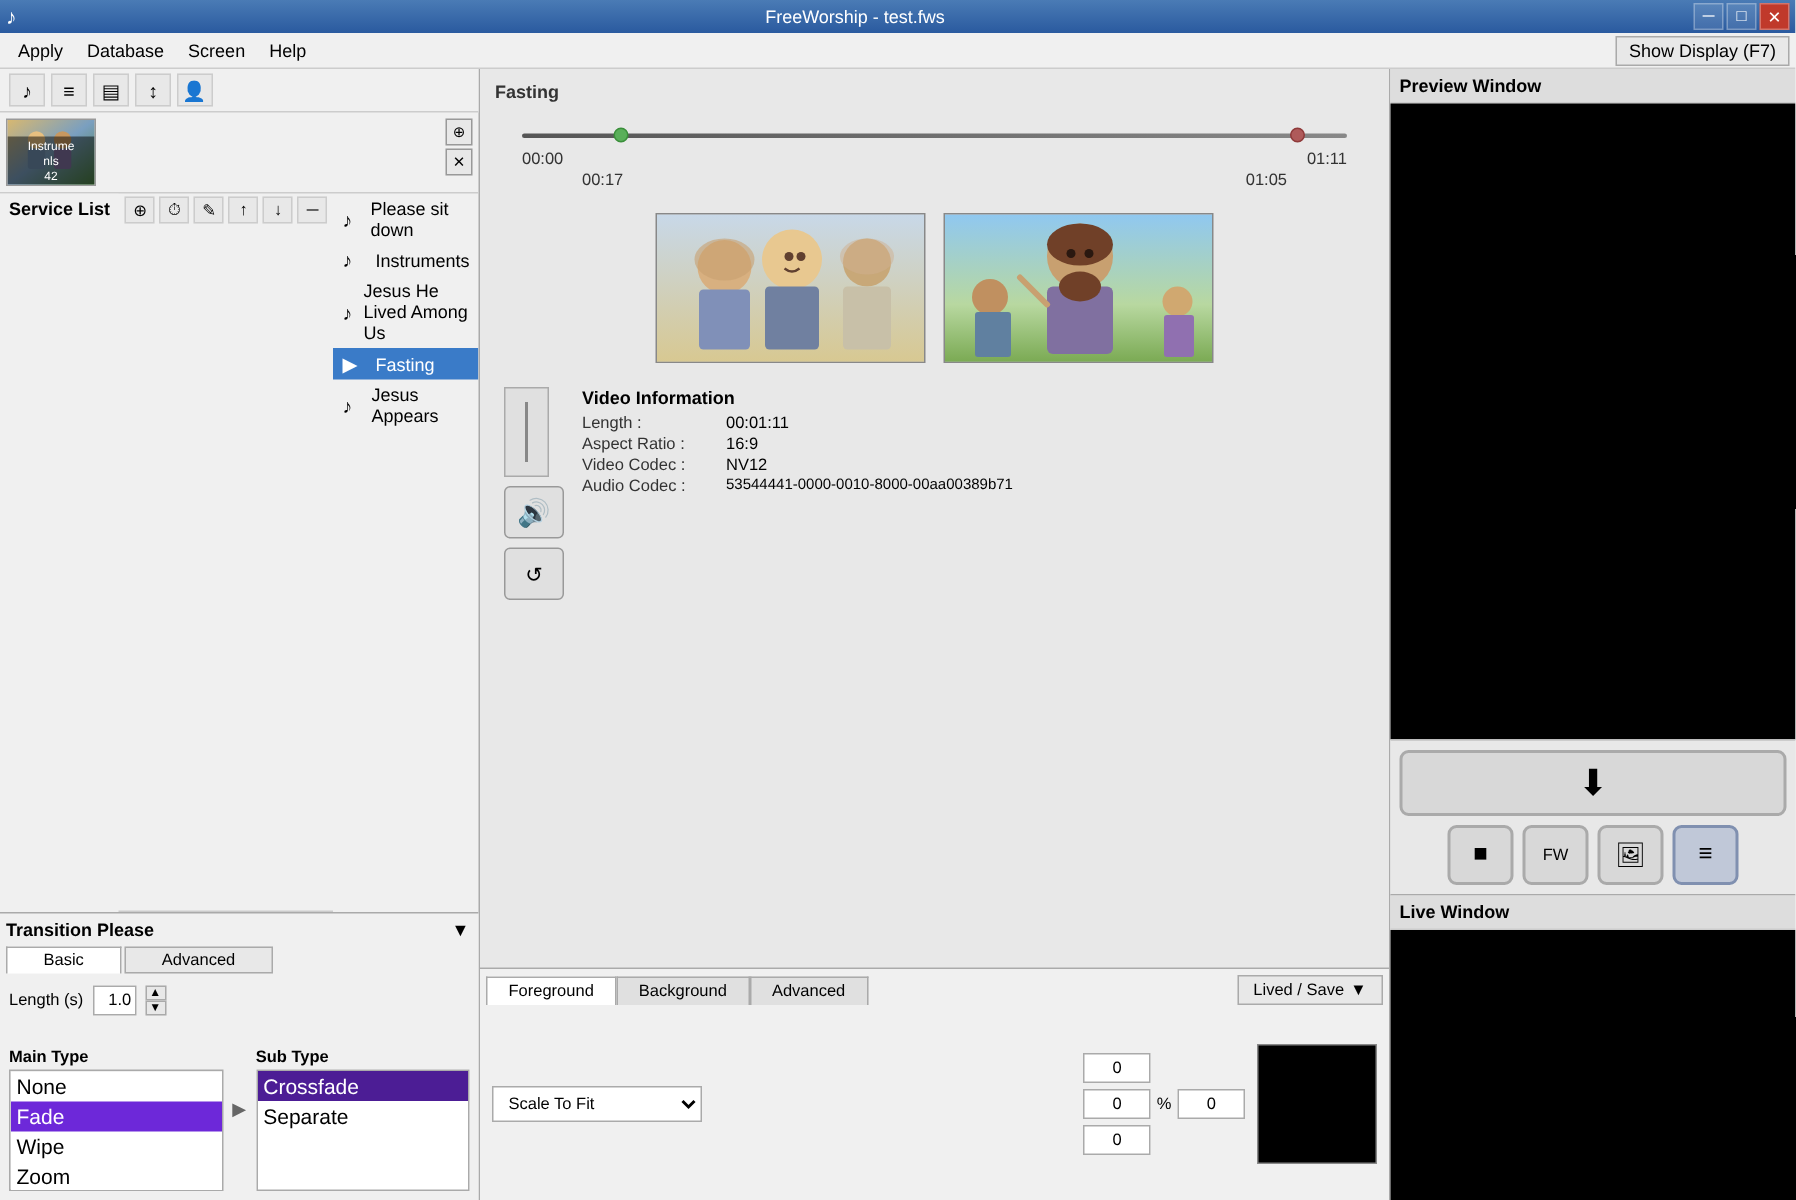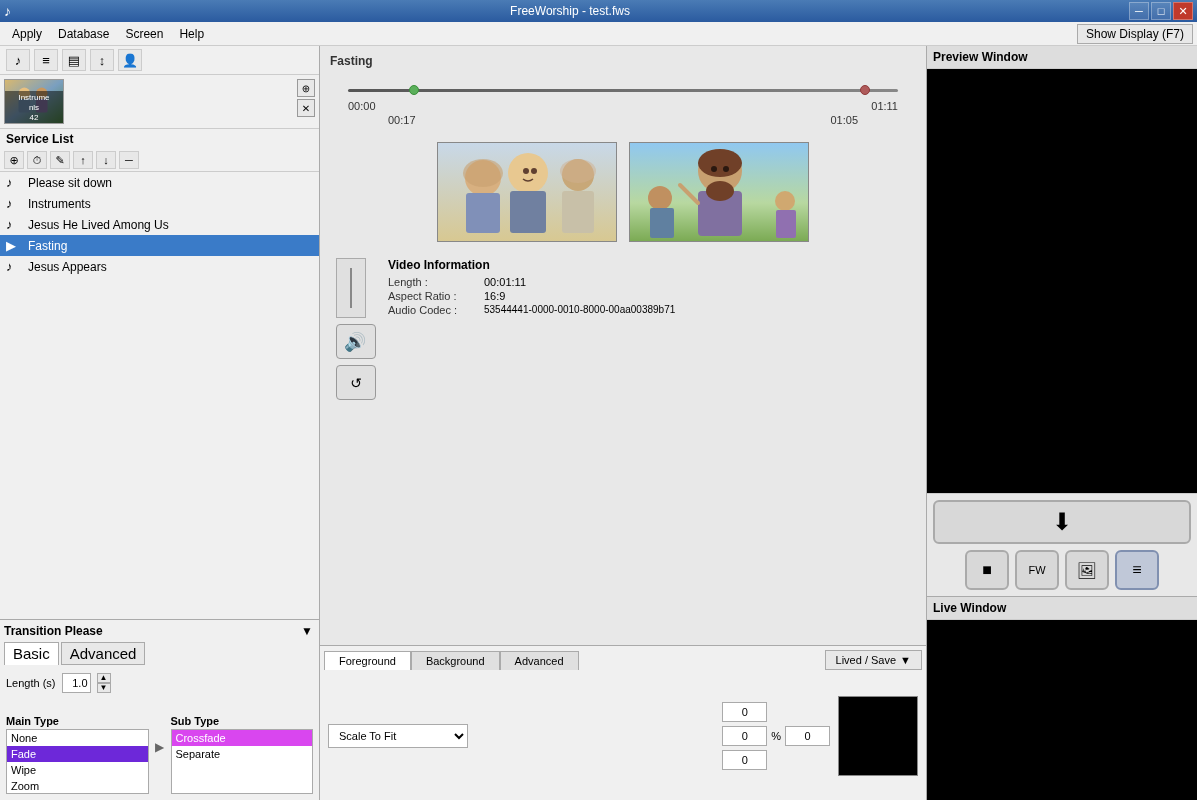--- a/index.html
+++ b/index.html
@@ -110,21 +110,20 @@
       width: 18px; height: 18px; border: 1px solid #999;
       background: #e8e8e8; cursor: pointer; font-size: 10px;
       display: flex; align-items: center; justify-content: center;
     }
 
     
     .service-list-section {
       flex: 1;
       overflow: hidden;
       display: flex;
-      flex-direction: column;
     }
     .service-list-header {
       padding: 3px 6px;
       font-weight: bold;
       font-size: 12px;
       background: #f0f0f0;
     }
     .service-list-toolbar {
       display: flex; gap: 3px; padding: 2px 4px;
       border-bottom: 1px solid #ccc;
@@ -152,39 +151,39 @@
       padding: 4px;
     }
     .transition-header {
       display: flex; align-items: center; justify-content: space-between;
       margin-bottom: 4px;
     }
     .transition-title { font-weight: bold; font-size: 12px; }
     .collapse-btn { cursor: pointer; font-size: 12px; width: 16px; text-align: center; }
     .transition-tabs { display: flex; gap: 2px; margin-bottom: 6px; }
     .trans-tab {
-      padding: 2px 8px; border: 1px solid #aaa;
-      background: #e8e8e8; cursor: pointer; font-size: 15px;
+      padding: 2px 24px; border: 1px solid #aaa;
+      background: #e8e8e8; cursor: pointer; font-size: 11px;
     }
     .trans-tab.active { background: white; border-bottom: none; }
     .transition-content { padding: 2px; }
     .length-row { display: flex; align-items: center; gap: 6px; margin-bottom: 6px; }
     .length-label { font-size: 11px; }
     .length-input {
       width: 29px; height: 20px; border: 1px solid #aaa;
       padding: 0 2px; font-size: 11px; text-align: right;
     }
     .spinner-btns { display: flex; flex-direction: column; }
     .spin-btn { width: 14px; height: 10px; border: 1px solid #aaa; background: #e8e8e8; cursor: pointer; font-size: 8px; line-height: 8px; text-align: center; }
     .type-row { display: flex; gap: 4px; }
     .type-col { flex: 1; }
     .type-label { font-size: 11px; font-weight: bold; margin-bottom: 2px; margin-top: 16px; }
     .type-list {
       border: 1px solid #aaa; background: white;
-      height: 65px; overflow-y: auto; font-size: 11px;
+      height: 81px; overflow-y: auto; font-size: 14px;
     }
     .type-list-item { padding: 2px 4px; cursor: pointer; }
     .type-list-item.selected { background: #6d28d9; color: white; }
     .arrow-between { width: 14px; display: flex; align-items: center; justify-content: center; font-size: 12px; color: #666; }
 
     
     .center-panel {
       flex: 1;
       display: flex;
       flex-direction: column;
@@ -521,21 +520,21 @@
               <div class="type-list-item">None</div>
               <div class="type-list-item selected">Fade</div>
               <div class="type-list-item">Wipe</div>
               <div class="type-list-item">Zoom</div>
             </div>
           </div>
           <div class="arrow-between">▶</div>
           <div class="type-col">
             <div class="type-label">Sub Type</div>
             <div class="type-list">
-              <div class="type-list-item selected" style="background:#d946ef;color:white;">Crossfade</div>
+              <div class="type-list-item selected" style="background:#4c1d95;color:white;">Crossfade</div>
               <div class="type-list-item">Separate</div>
             </div>
           </div>
         </div>
       </div>
     </div>
   </div>
 
   <div class="center-panel">
     <div class="center-top">
@@ -629,20 +628,24 @@
         </div>
         <div class="video-info-text">
           <div class="video-info-title">Video Information</div>
           <div class="info-row">
             <span class="info-key">Length :</span>
             <span class="info-val">00:01:11</span>
           </div>
           <div class="info-row">
             <span class="info-key">Aspect Ratio :</span>
             <span class="info-val">16:9</span>
+          </div>
+          <div class="info-row">
+            <span class="info-key">Video Codec :</span>
+            <span class="info-val">NV12</span>
           </div>
           <div class="info-row">
             <span class="info-key">Audio Codec :</span>
             <span class="info-val" style="font-size:10px;word-break:break-all;">53544441-0000-0010-8000-00aa00389b71</span>
           </div>
         </div>
       </div>
     </div>
 
     <div class="bottom-tabs-area">

